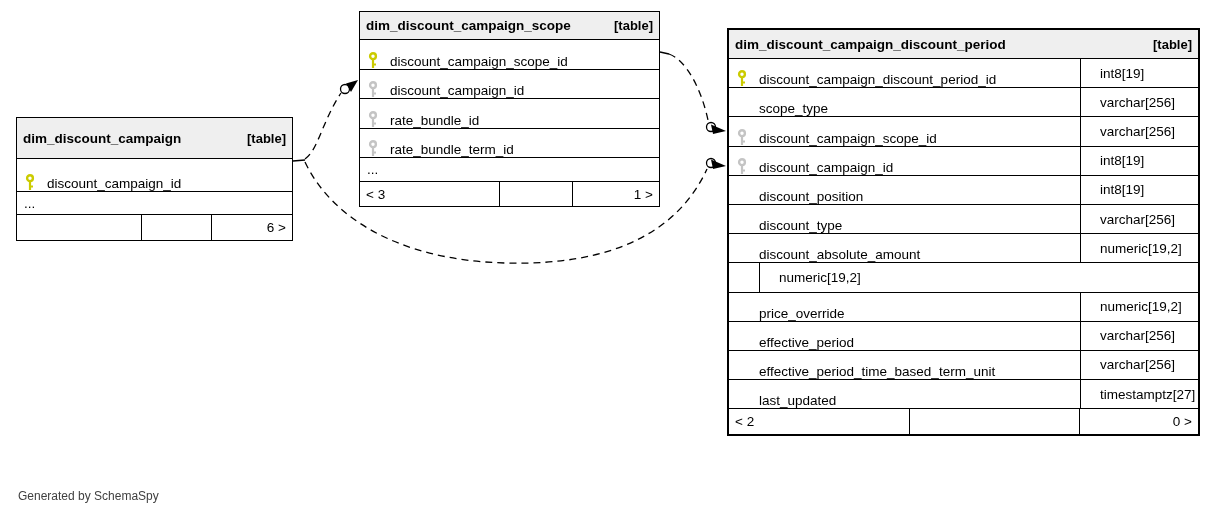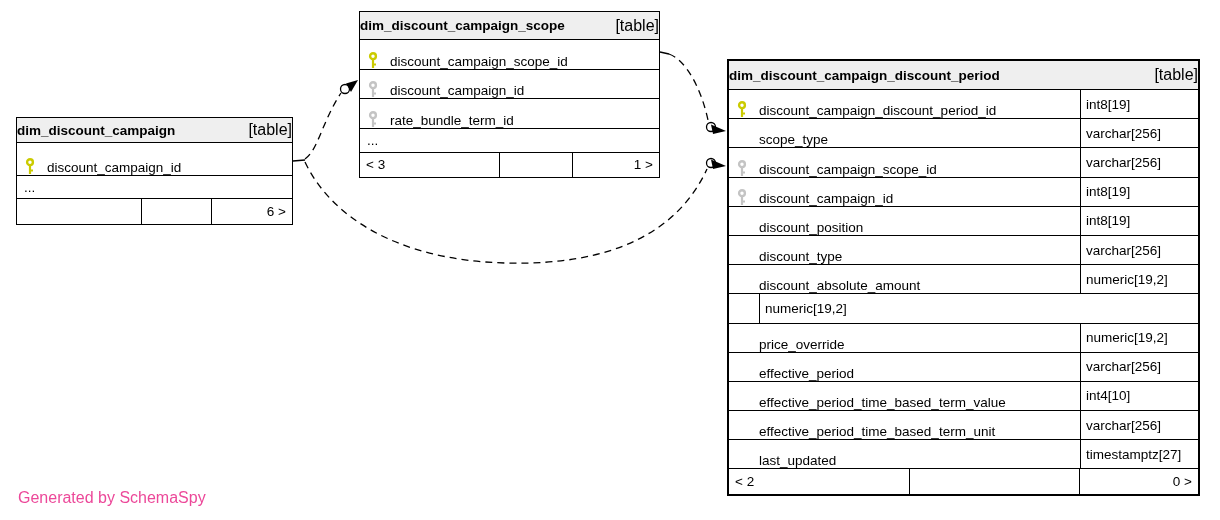--- a/index.html
+++ b/index.html
@@ -9,50 +9,50 @@
   }
   .overlay{position:absolute;left:0;top:0;width:1220px;height:520px;pointer-events:none;}
   .rel{fill:none;stroke:#000;stroke-width:1.3;stroke-dasharray:7 5;}
   .stub{fill:none;stroke:#000;stroke-width:1.3;}
   .conn-circle{fill:#fff;stroke:#000;stroke-width:1.3;}
   .conn-arrow{fill:#000;stroke:none;}
 
   .schema-table{position:absolute;background:#fff;border:1px solid #000;box-sizing:border-box;}
   .t-right{border-width:2px;}
 
-  .thead{display:flex;justify-content:space-between;align-items:center;background:#efefef;padding:0 0;box-sizing:border-box;}
-  .t-left  .thead{height:24px;text-align:right;}
+  .thead{display:flex;justify-content:space-between;align-items:center;background:#efefef;padding:0 6px;box-sizing:border-box;}
+  .t-left  .thead{height:40px;text-align:right;}
   .t-mid   .thead{height:27px;}
   .t-right .thead{height:28px;}
   .tname{font-weight:bold;font-size:13.5px;}
-  .tbadge{font-weight:normal;font-size:16px;}
+  .tbadge{font-weight:bold;font-size:13px;}
 
   .crow{display:flex;align-items:flex-end;border-top:1px solid #000;box-sizing:border-box;}
   .t-left  .crow{height:33px;}
   .t-mid   .crow{height:29.5px;}
   .t-right .crow{height:29.2px;}
   .keyslot{flex:0 0 22px;padding-left:8px;display:flex;align-items:center;}
   .cname{flex:1 1 auto;white-space:nowrap;overflow:hidden;}
-  .ctype{flex:0 0 118px;align-self:stretch;display:flex;align-items:center;border-left:1px solid #000;padding-left:5px;box-sizing:border-box;white-space:nowrap;}
+  .ctype{flex:0 0 118px;align-self:stretch;display:flex;align-items:center;border-left:1px solid #000;padding-left:19px;box-sizing:border-box;white-space:nowrap;}
 
   .ellipsis-row{display:flex;align-items:center;border-top:1px solid #000;padding-left:7px;box-sizing:border-box;}
   .t-left .ellipsis-row{height:23px;}
   .t-mid  .ellipsis-row{height:24px;}
 
   .tfoot{display:flex;border-top:1px solid #000;box-sizing:border-box;}
   .t-left  .tfoot{height:26px;}
   .t-mid   .tfoot{height:25px;}
   .t-right .tfoot{height:26px;}
   .fcell{display:flex;align-items:center;padding:0 6px;box-sizing:border-box;border-right:1px solid #000;}
   .fcell:last-child{border-right:none;flex:1 1 auto;justify-content:flex-end;}
   .t-left  .f1{flex:0 0 125px;} .t-left  .f2{flex:0 0 70px;}
   .t-mid   .f1{flex:0 0 140px;} .t-mid   .f2{flex:0 0 73px;}
   .t-right .f1{flex:0 0 181px;} .t-right .f2{flex:0 0 170px;}
 
-  .credit{position:absolute;left:18px;top:489px;font-size:16px;color:#ec4899;}
+  .credit{position:absolute;left:18px;top:489px;font-size:12px;color:#404040;}
 </style>
 </head>
 <body>
 
 <div class="canvas">
 
   <div class="schema-table t-left" style="left:16px;top:117px;width:277px;">
     <div class="thead">
       <span class="tname">dim_discount_campaign</span>
       <span class="tbadge">[table]</span>
@@ -100,32 +100,41 @@
           </span>
           <span class="cname">discount_campaign_id</span>
         </div>
         <div class="crow">
           <span class="keyslot">
             <svg width="10" height="17" viewBox="0 0 10 17">
               <circle cx="5" cy="4.2" r="2.9" fill="none" stroke="#c4c4c4" stroke-width="2.4"></circle>
               <path d="M5 7 V16 M5 12.5 H8" stroke="#c4c4c4" stroke-width="2.2" fill="none"></path>
             </svg>
           </span>
+          <span class="cname">rate_bundle_id</span>
+        </div>
+        <div class="crow">
+          <span class="keyslot">
+            <svg width="10" height="17" viewBox="0 0 10 17">
+              <circle cx="5" cy="4.2" r="2.9" fill="none" stroke="#c4c4c4" stroke-width="2.4"></circle>
+              <path d="M5 7 V16 M5 12.5 H8" stroke="#c4c4c4" stroke-width="2.2" fill="none"></path>
+            </svg>
+          </span>
           <span class="cname">rate_bundle_term_id</span>
         </div>
       </div>
     <div class="ellipsis-row">...</div>
     <div class="tfoot">
       <div class="fcell f1">&lt; 3</div>
       <div class="fcell f2"></div>
       <div class="fcell f3">1 &gt;</div>
     </div>
   </div>
 
-  <div class="schema-table t-right" style="left:727px;top:28px;width:473px;margin-top:31px;">
+  <div class="schema-table t-right" style="left:727px;top:28px;width:473px;">
     <div class="thead">
       <span class="tname">dim_discount_campaign_discount_period</span>
       <span class="tbadge">[table]</span>
     </div>
     <div class="rows">
         <div class="crow">
           <span class="keyslot">
             <svg width="10" height="17" viewBox="0 0 10 17">
               <circle cx="5" cy="4.2" r="2.9" fill="none" stroke="#cbcb00" stroke-width="2.4"></circle>
               <path d="M5 7 V16 M5 12.5 H8" stroke="#cbcb00" stroke-width="2.2" fill="none"></path>
@@ -180,25 +189,20 @@
         </div>
         <div class="crow">
           <span class="keyslot"></span>
           <span class="cname">price_override</span>
           <span class="ctype">numeric[19,2]</span>
         </div>
         <div class="crow">
           <span class="keyslot"></span>
           <span class="cname">effective_period</span>
           <span class="ctype">varchar[256]</span>
-        </div>
-        <div class="crow">
-          <span class="keyslot"></span>
-          <span class="cname">effective_period_time_based_term_value</span>
-          <span class="ctype">int4[10]</span>
         </div>
         <div class="crow">
           <span class="keyslot"></span>
           <span class="cname">effective_period_time_based_term_unit</span>
           <span class="ctype">varchar[256]</span>
         </div>
         <div class="crow">
           <span class="keyslot"></span>
           <span class="cname">last_updated</span>
           <span class="ctype">timestamptz[27]</span>

